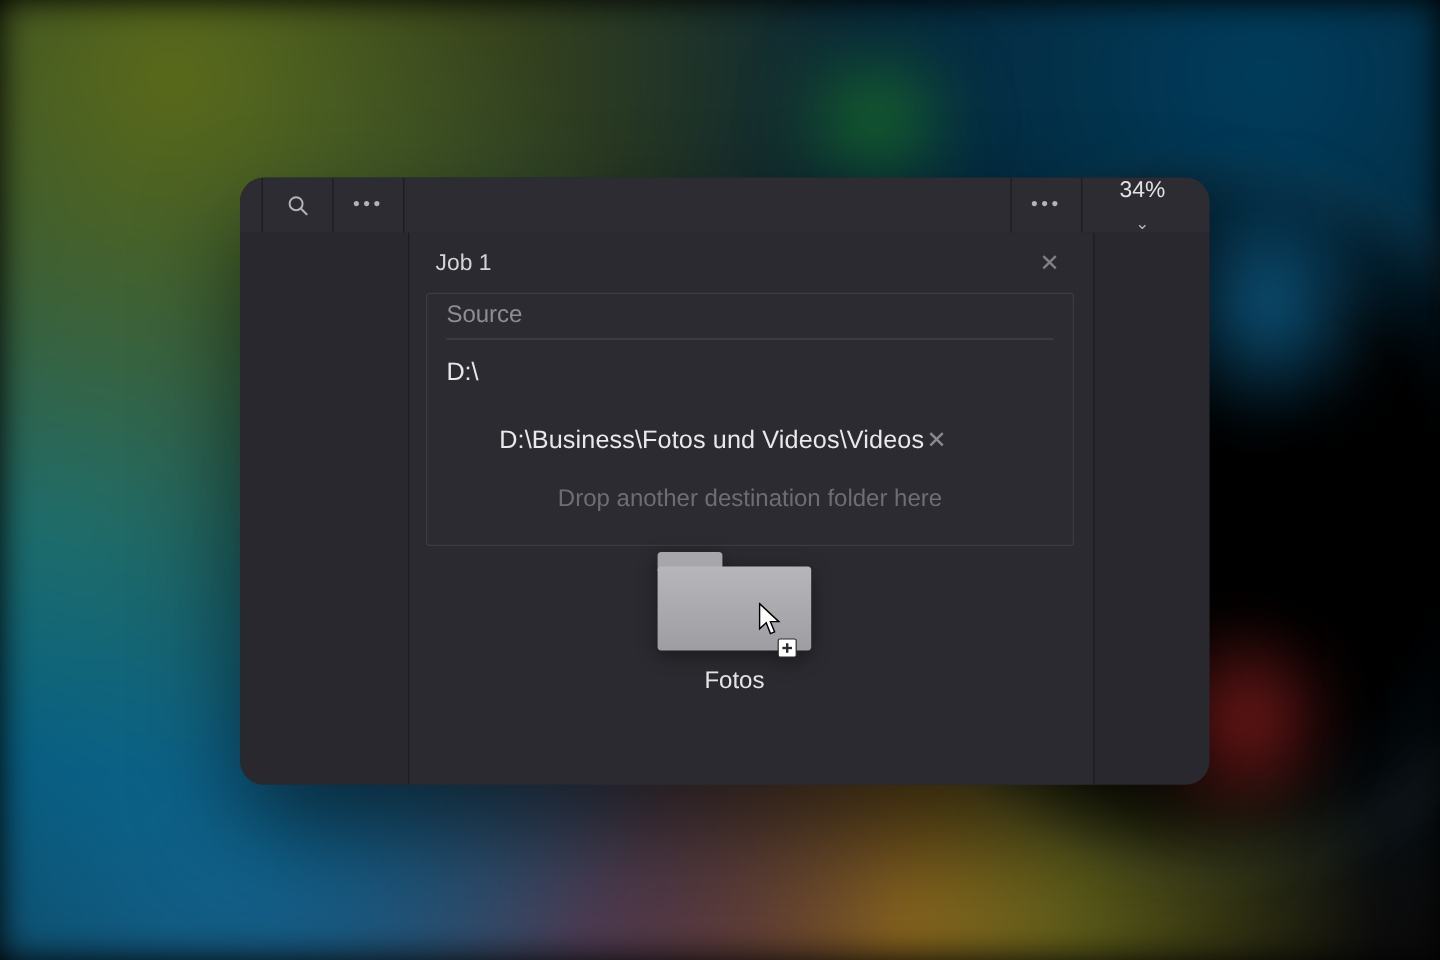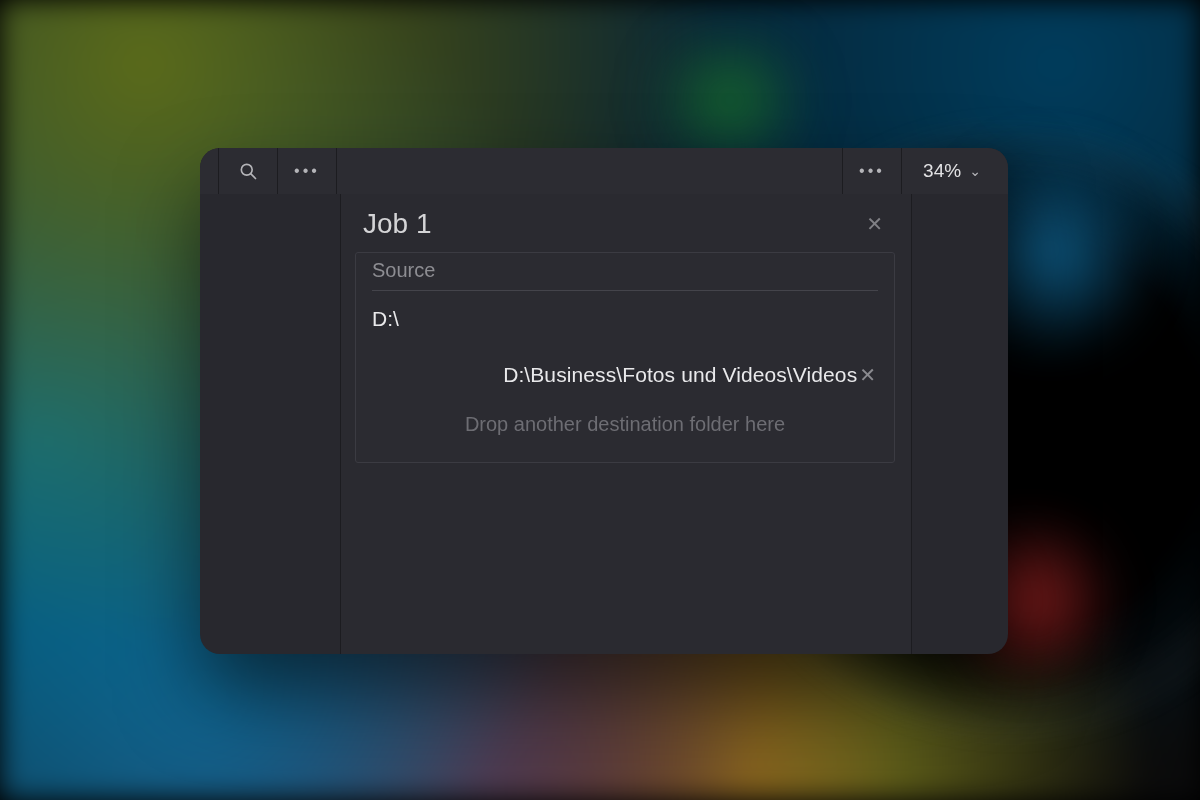--- a/index.html
+++ b/index.html
@@ -84,20 +84,21 @@
   .tb-more-left { width: 58px; }
   .tb-center { flex: 1; }
   .tb-more-right { width: 58px; }
   .tb-zoom {
     width: 100px;
     font-size: 19px;
     font-weight: 500;
     color: #e2e2e4;
     gap: 8px;
     padding-right: 6px;
+    flex-direction: column;
   }
   .tb-zoom .chev {
     font-size: 14px;
     color: #b4b4b8;
   }
   .dots { letter-spacing: 3px; font-size: 16px; line-height: 0; }
 
   .icon-svg { width: 20px; height: 20px; display:block; }
 
   
@@ -112,21 +113,21 @@
     background: #2a2a30;
   }
 
   .job-header {
     display: flex;
     align-items: center;
     justify-content: space-between;
     padding: 14px 24px 10px 22px;
   }
   .job-title {
-    font-size: 28px;
+    font-size: 19px;
     color: #d4d4d6;
     text-align: center;
   }
   .job-close {
     font-size: 20px;
     color: #808085;
     cursor: pointer;
     line-height: 1;
     padding: 2px 4px;
   }
@@ -146,22 +147,23 @@
     border-bottom: 1px solid #44444b;
   }
   .field-value {
     color: #e9e9eb;
     font-size: 21px;
     padding: 16px 0 18px 0;
   }
   .dest-row {
     display: flex;
     align-items: center;
-    justify-content: flex-end;
+    justify-content: flex-start;
     padding: 14px 0 10px 0;
+    margin-left: 44px;
   }
   .dest-path {
     color: #e9e9eb;
     font-size: 21px;
     letter-spacing: 0.1px;
   }
   .dest-remove {
     color: #8a8a8f;
     font-size: 20px;
     cursor: pointer;
@@ -296,14 +298,27 @@
         <span class="dest-path">D:\Business\Fotos und Videos\Videos</span>
         <span class="dest-remove">
           <span>✕</span>
         </span>
       </div>
 
       <div class="drop-hint">Drop another destination folder here</div>
     </div>
   </div>
 
+  <div class="drag-ghost">
+    <div class="folder">
+      <div class="tab"></div>
+      <div class="body"></div>
+      <div class="cursor">
+        <svg viewBox="0 0 20 28">
+          <polygon points="1,1 1,22 6.5,17 10,26 13.5,24.5 10,16 17,16" fill="#ffffff" stroke="#000000" stroke-width="1.2"></polygon>
+        </svg>
+      </div>
+      <div class="plus-badge"></div>
+    </div>
+    <div class="folder-label">Fotos</div>
+  </div>
 
 </div>
 
 </body></html>

